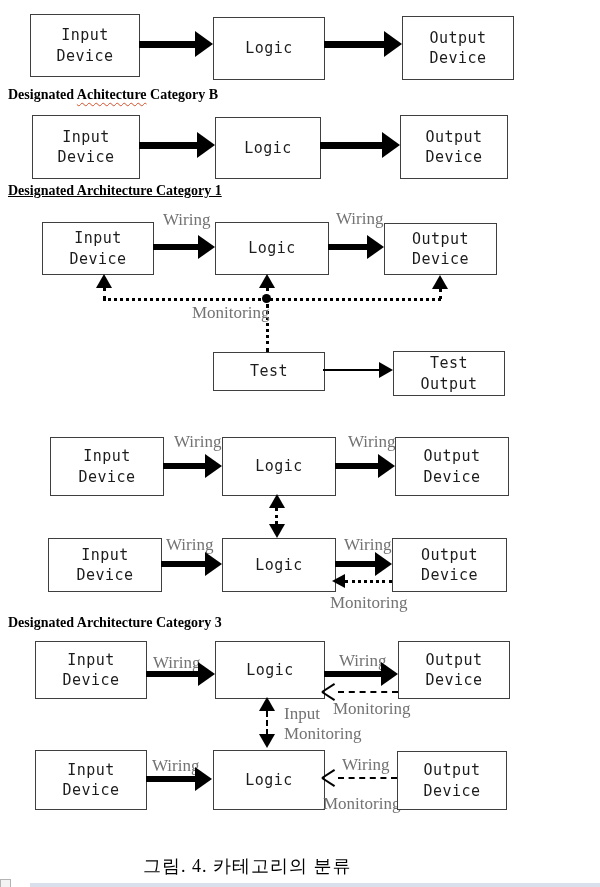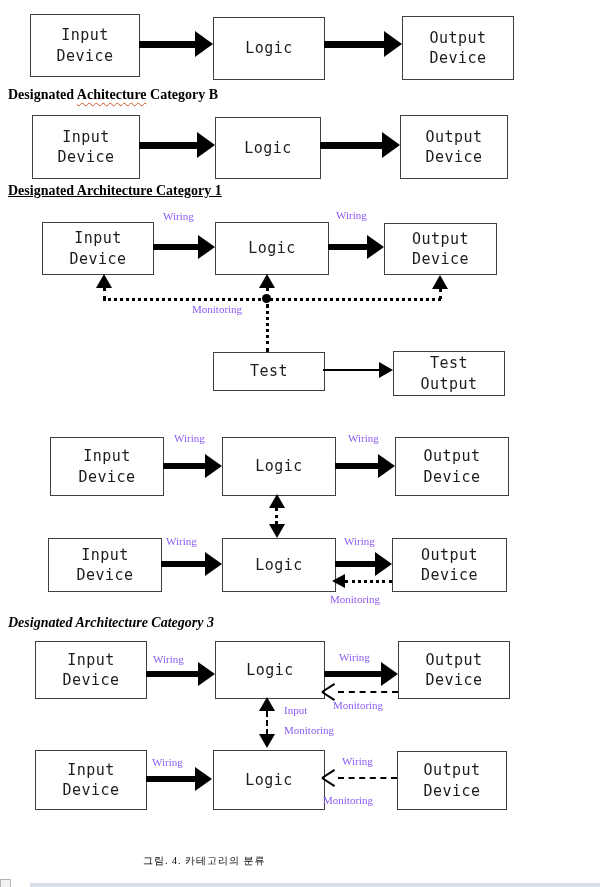--- a/index.html
+++ b/index.html
@@ -9,23 +9,23 @@
   .box { position:absolute; background:#fff; border:1px solid #3f3f3f;
          display:flex; align-items:center; justify-content:center; text-align:center;
          font-family:"DejaVu Sans Mono","Liberation Mono",monospace;
          font-size:15px; color:#1c1c1c; white-space:pre-line; line-height:1.35; letter-spacing:.5px; }
 
   .seclabel { position:absolute; font-family:"Liberation Serif","DejaVu Serif",serif;
               font-weight:700; font-size:14px; color:#000; white-space:nowrap; }
   .misspell { text-decoration-line:underline; text-decoration-style:wavy;
               text-decoration-color:#d4502a; text-decoration-thickness:1px; text-underline-offset:3px; }
   .elabel { position:absolute; font-family:"Liberation Serif","DejaVu Serif",serif;
-            font-size:11px; color:#8b5cf6; white-space:nowrap; }
+            font-size:17px; color:#737373; white-space:nowrap; }
   .caption { position:absolute; font-family:"Liberation Serif","DejaVu Serif",serif;
-             font-size:10px; color:#000; white-space:nowrap; letter-spacing:1px; }
+             font-size:18px; color:#000; white-space:nowrap; letter-spacing:1px; }
 
   .shaft   { position:absolute; background:#000; }
   .head-r  { position:absolute; width:0; height:0; border-top:12px solid transparent;
              border-bottom:12px solid transparent; border-left:17px solid #000; }
   .head-r.big  { border-top-width:13px; border-bottom-width:13px; border-left-width:18px; }
   .head-r.thin { border-top-width:8px;  border-bottom-width:8px;  border-left-width:14px; }
 
   .tri-up   { position:absolute; width:0; height:0; border-left:8px solid transparent;
               border-right:8px solid transparent; border-bottom:14px solid #000; }
   .tri-down { position:absolute; width:0; height:0; border-left:8px solid transparent;
@@ -136,21 +136,21 @@
   <div class="box" style="left:222px; top:538px; width:112px; height:52px;">Logic</div>
   <div class="shaft" style="left:335px; top:561px; width:41px; height:6px;"></div>
   <div class="head-r" style="left:375px; top:552px;"></div>
   <div class="box" style="left:392px; top:538px; width:113px; height:52px;">Output
 Device</div>
 
   <div class="tri-left" style="left:332px; top:574px;"></div>
   <div class="dot-h" style="left:345px; top:580px; width:47px;"></div>
   <div class="elabel" style="left:330px; top:593px;">Monitoring</div>
 
-  <div class="seclabel" style="left:8px; top:615px;font-style:italic;">Designated Architecture Category 3</div>
+  <div class="seclabel" style="left:8px; top:615px;">Designated Architecture Category 3</div>
 
   <div class="box" style="left:35px; top:641px; width:110px; height:56px;">Input
 Device</div>
   <div class="elabel" style="left:153px; top:653px;">Wiring</div>
   <div class="shaft" style="left:146px; top:671px; width:53px; height:6px;"></div>
   <div class="head-r" style="left:198px; top:662px;"></div>
   <div class="box" style="left:215px; top:641px; width:108px; height:56px;">Logic</div>
   <div class="elabel" style="left:339px; top:651px;">Wiring</div>
   <div class="shaft" style="left:324px; top:671px; width:58px; height:6px;"></div>
   <div class="head-r" style="left:381px; top:662px;"></div>

